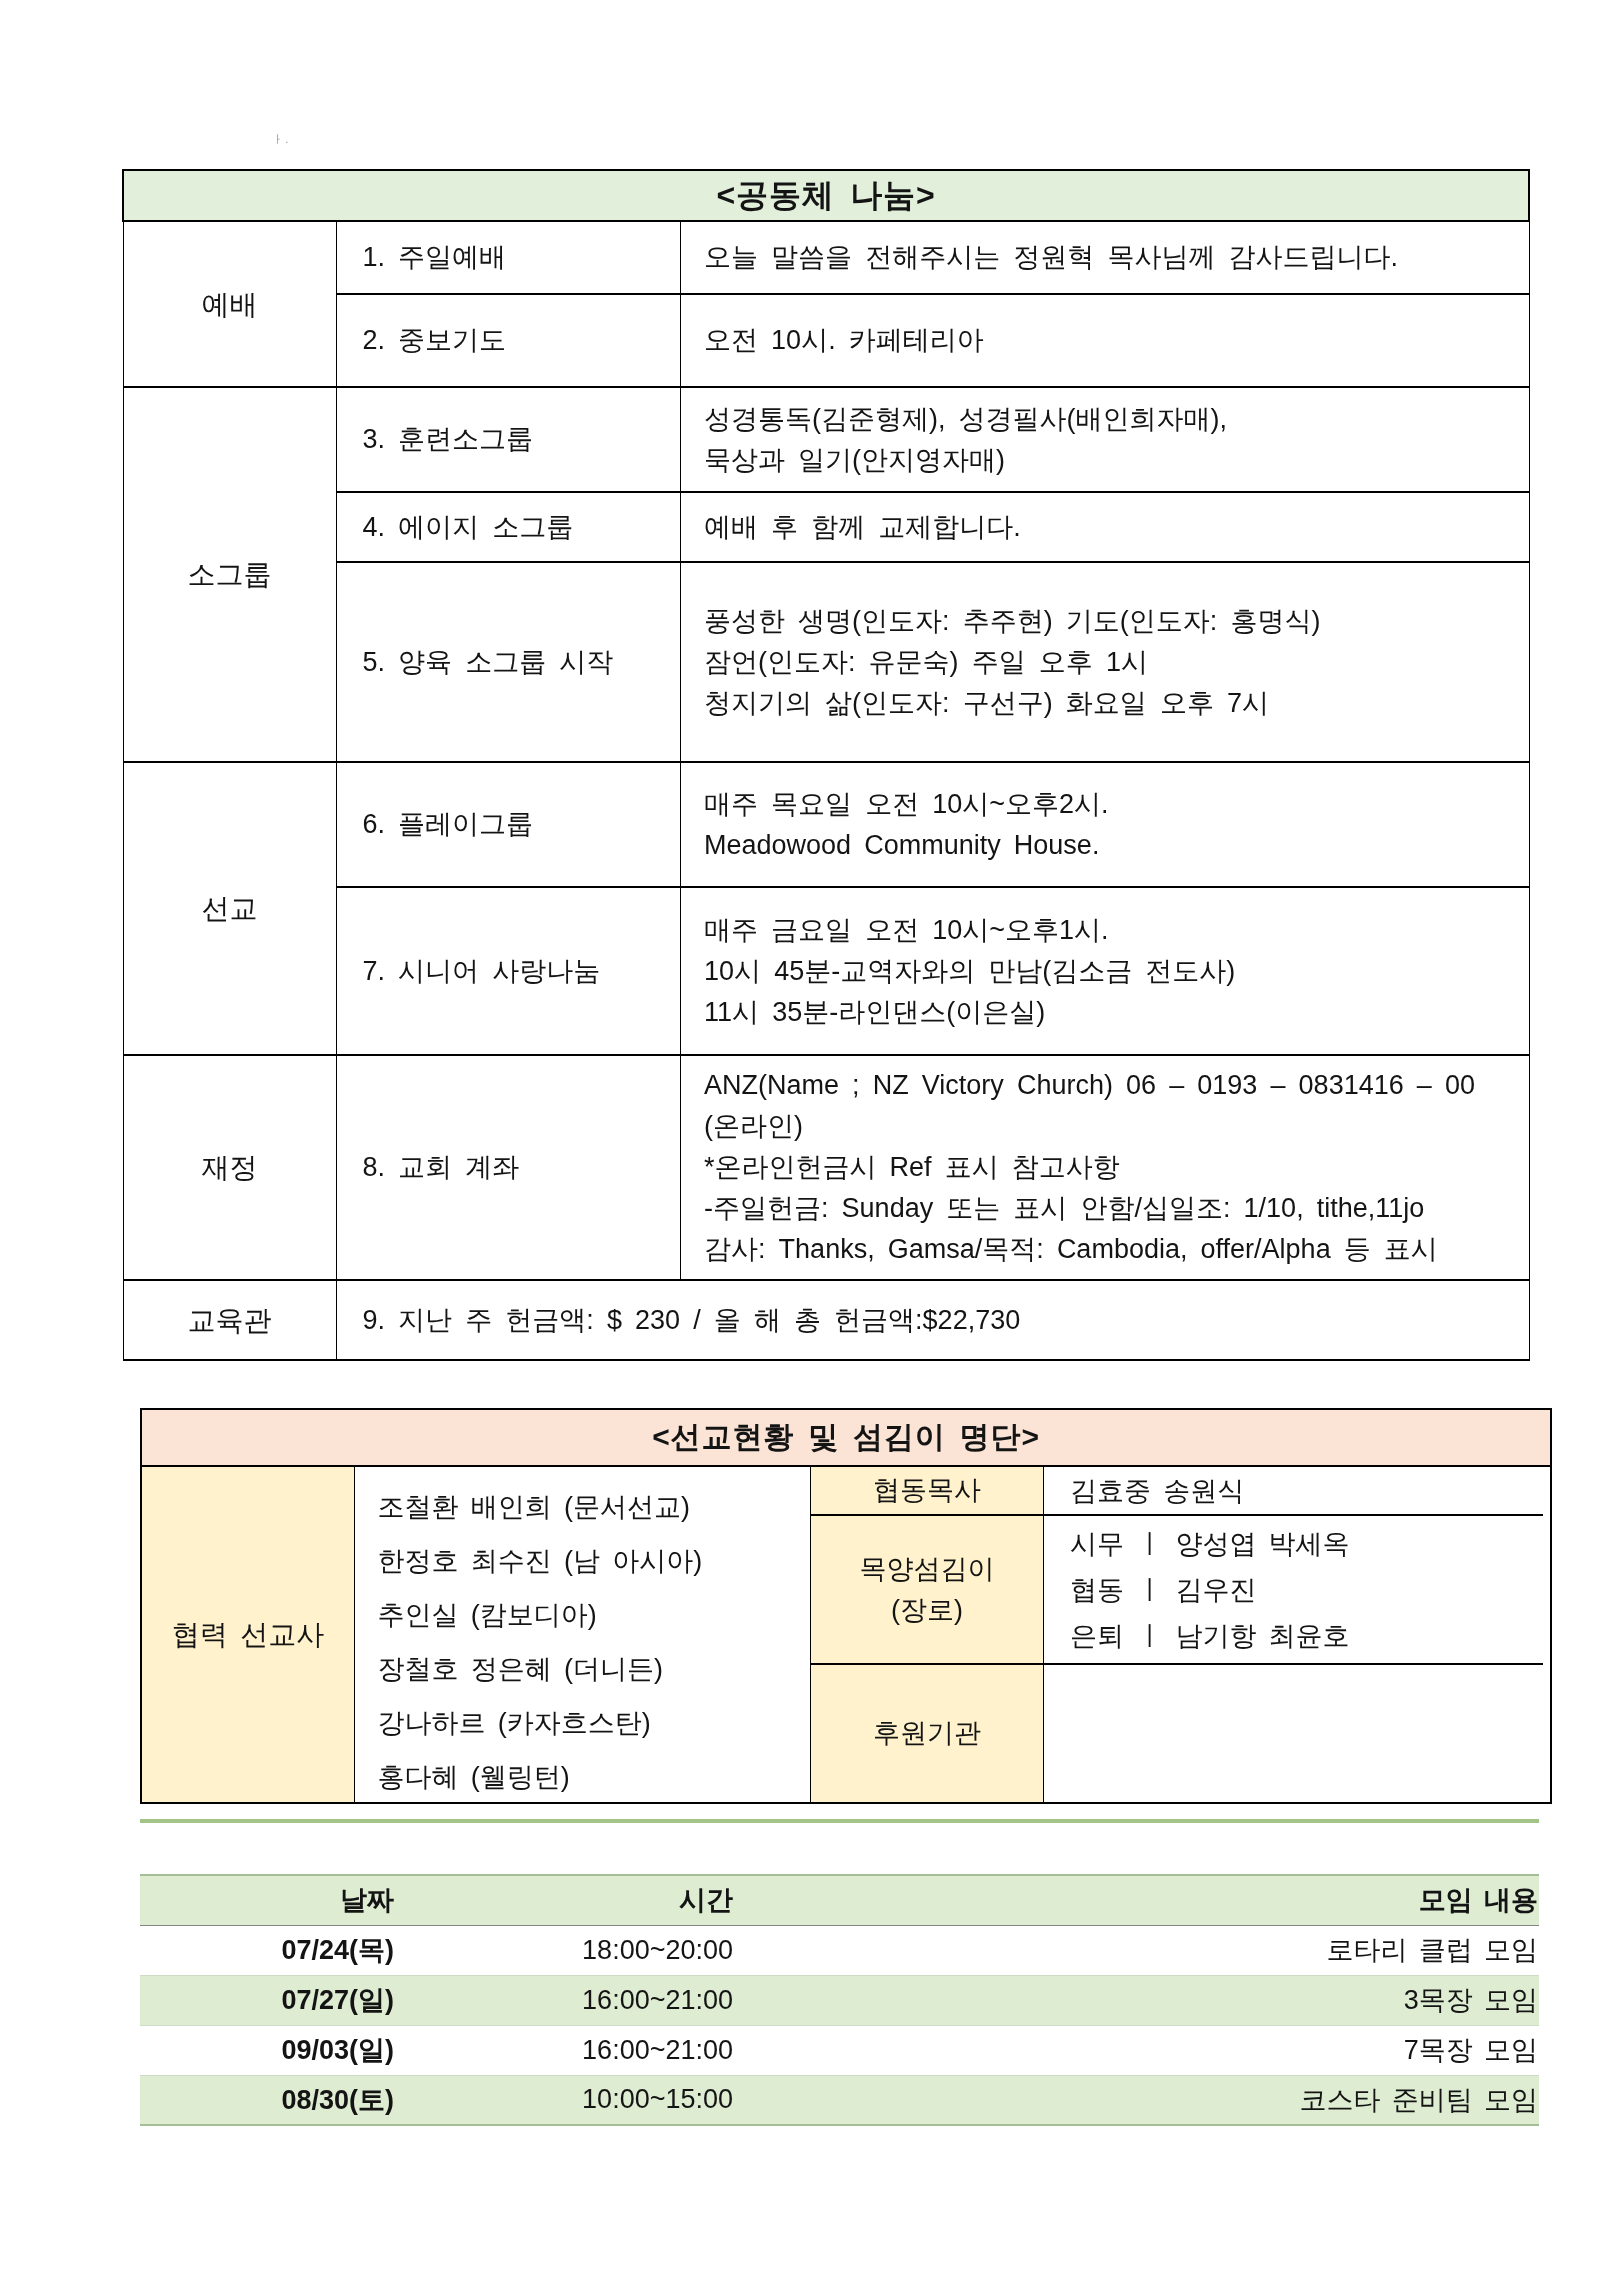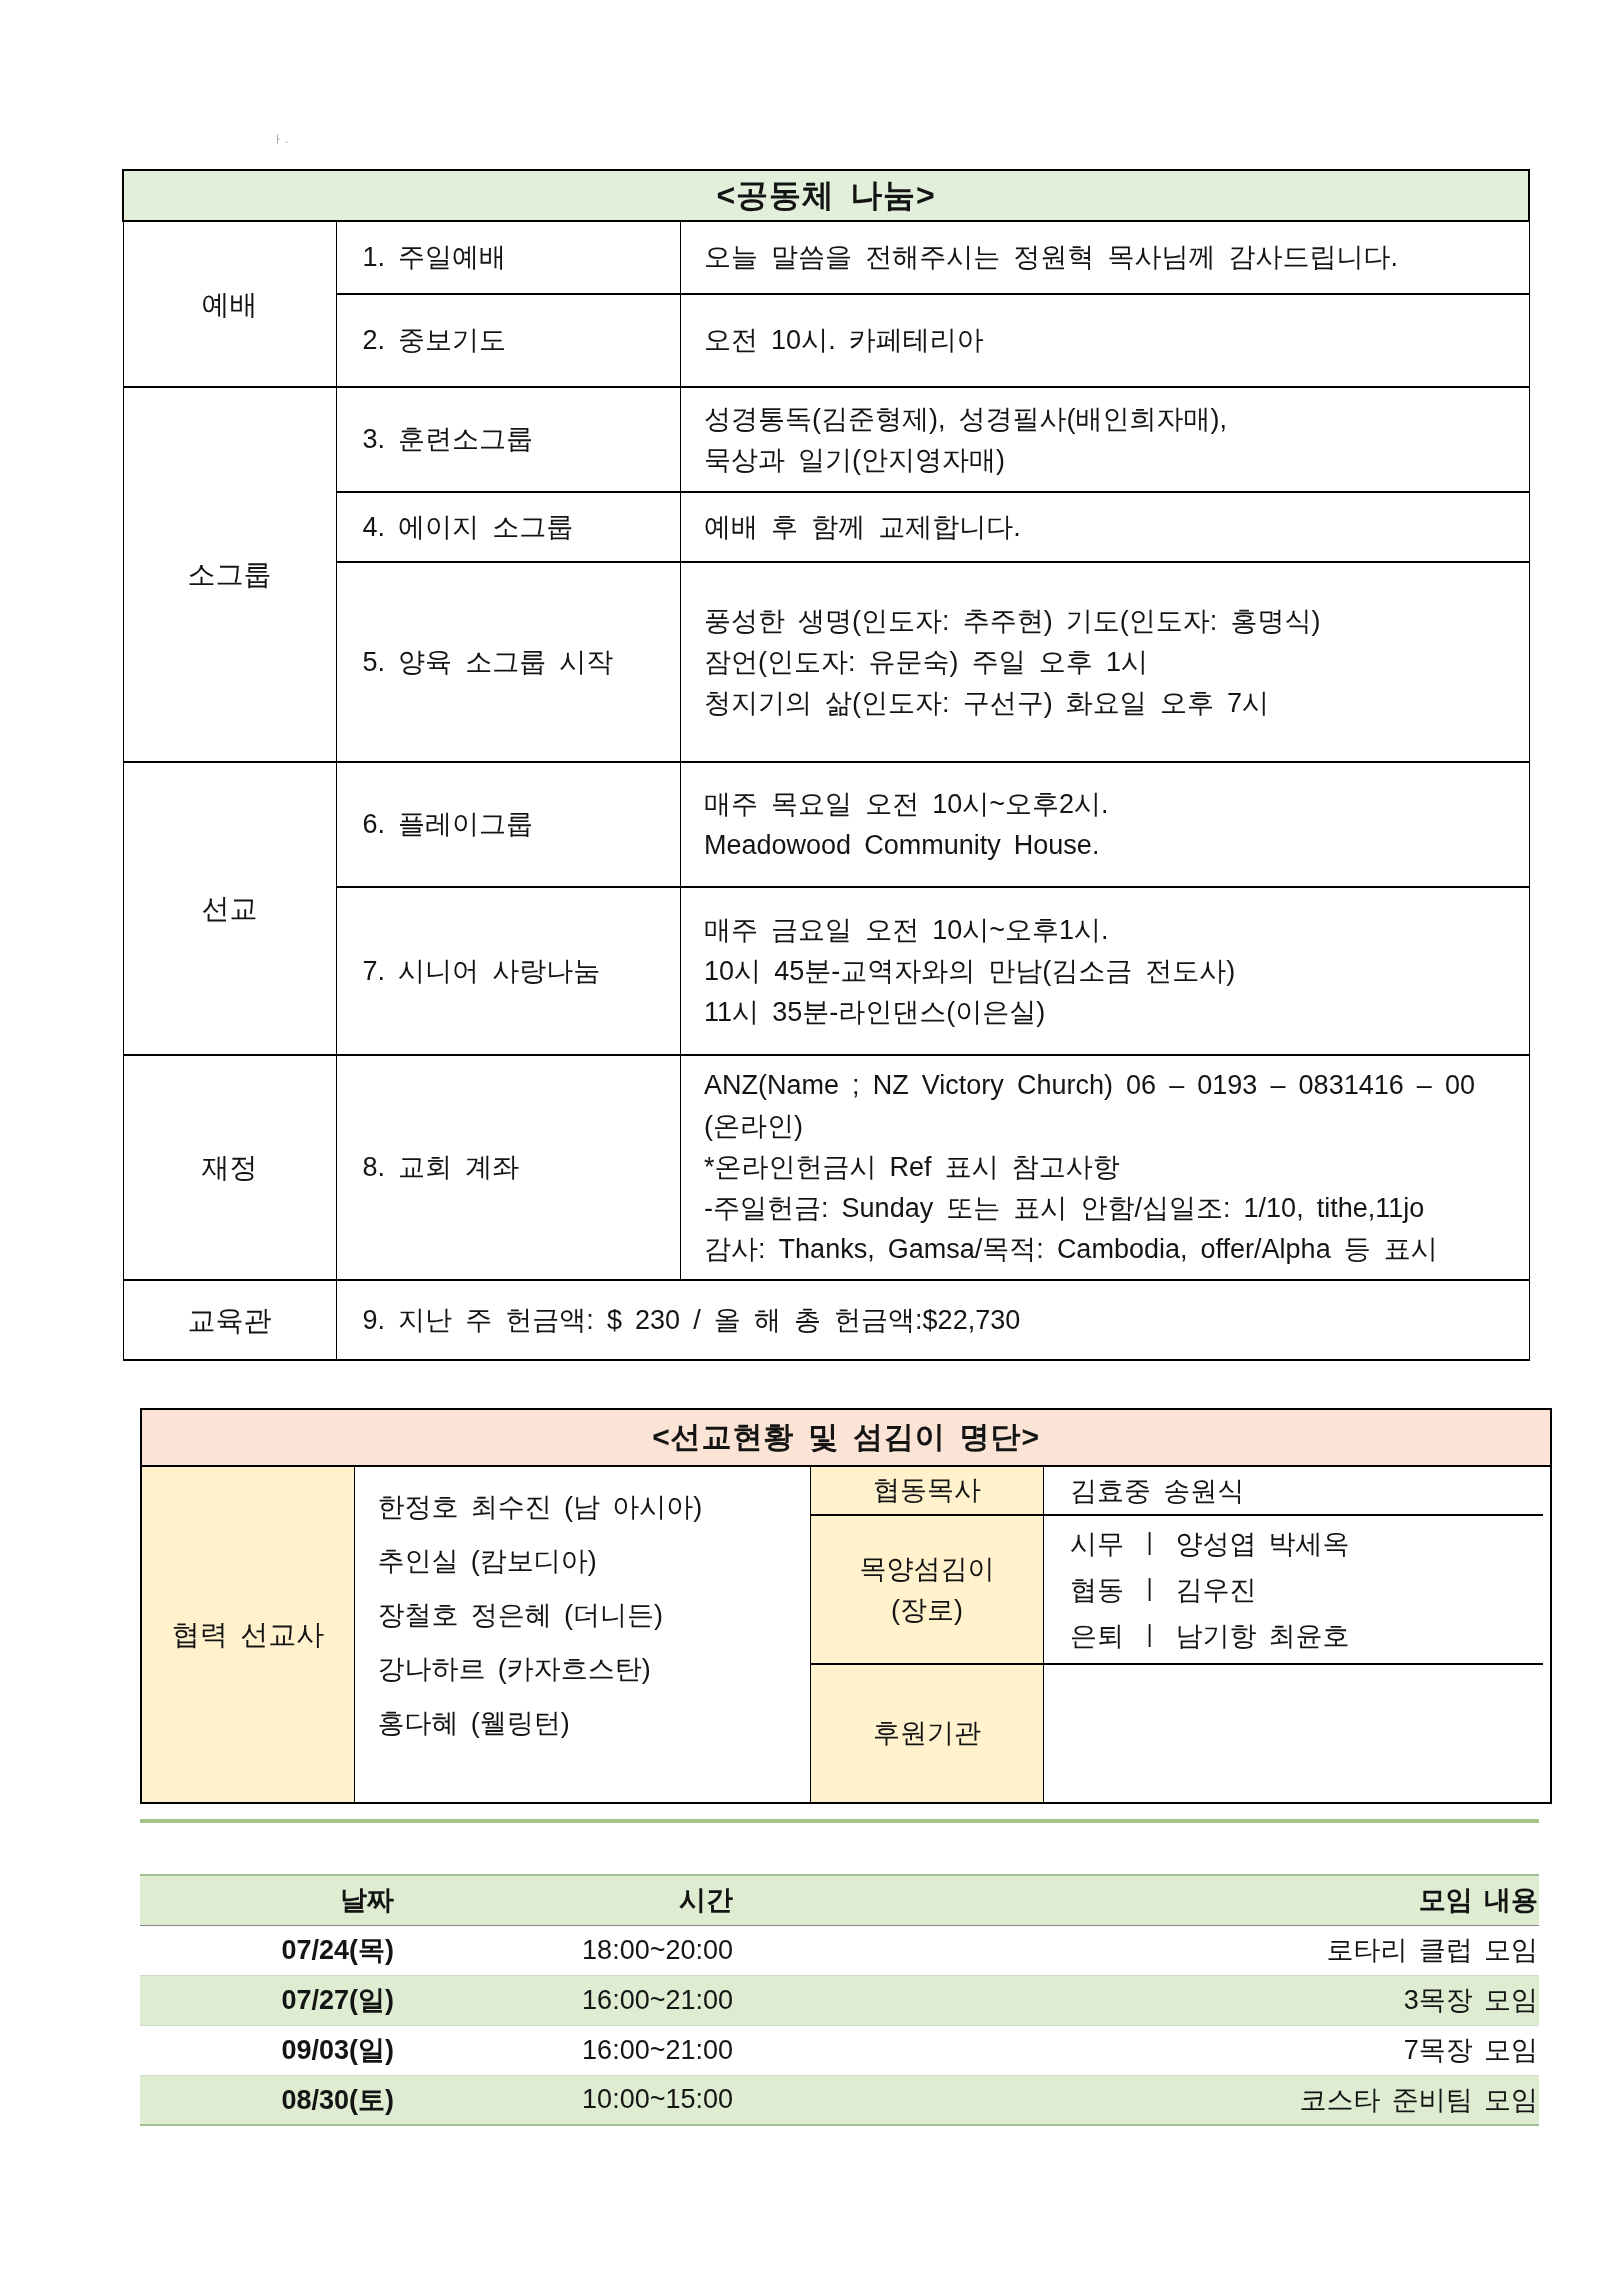--- a/index.html
+++ b/index.html
@@ -131,20 +131,21 @@
       <td class="item" colspan="2">9. 지난 주 헌금액: $ 230 / 올 해 총 헌금액:$22,730</td>
     </tr>
   </tbody>
     </table>
 
   <div class="t2">
     <div class="hd">&lt;선교현황 및 섬김이 명단&gt;</div>
     <div class="grid">
       <div class="cell c1">협력 선교사</div>
       <div class="cell c2">
+          <div>조철환 배인희 (문서선교)</div>
           <div>한정호 최수진 (남 아시아)</div>
           <div>추인실 (캄보디아)</div>
           <div>장철호 정은혜 (더니든)</div>
           <div>강나하르 (카자흐스탄)</div>
           <div>홍다혜 (웰링턴)</div>
         </div>
       <div class="cell lab rb">
           <div>협동목사</div>
         </div>
       <div class="cell val rb">

